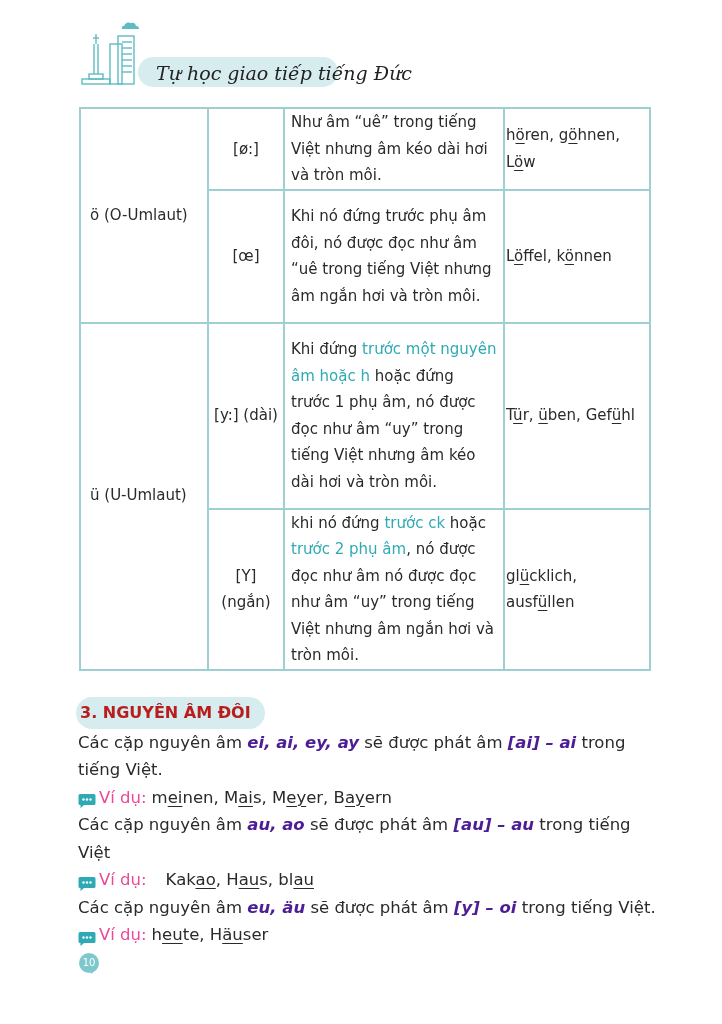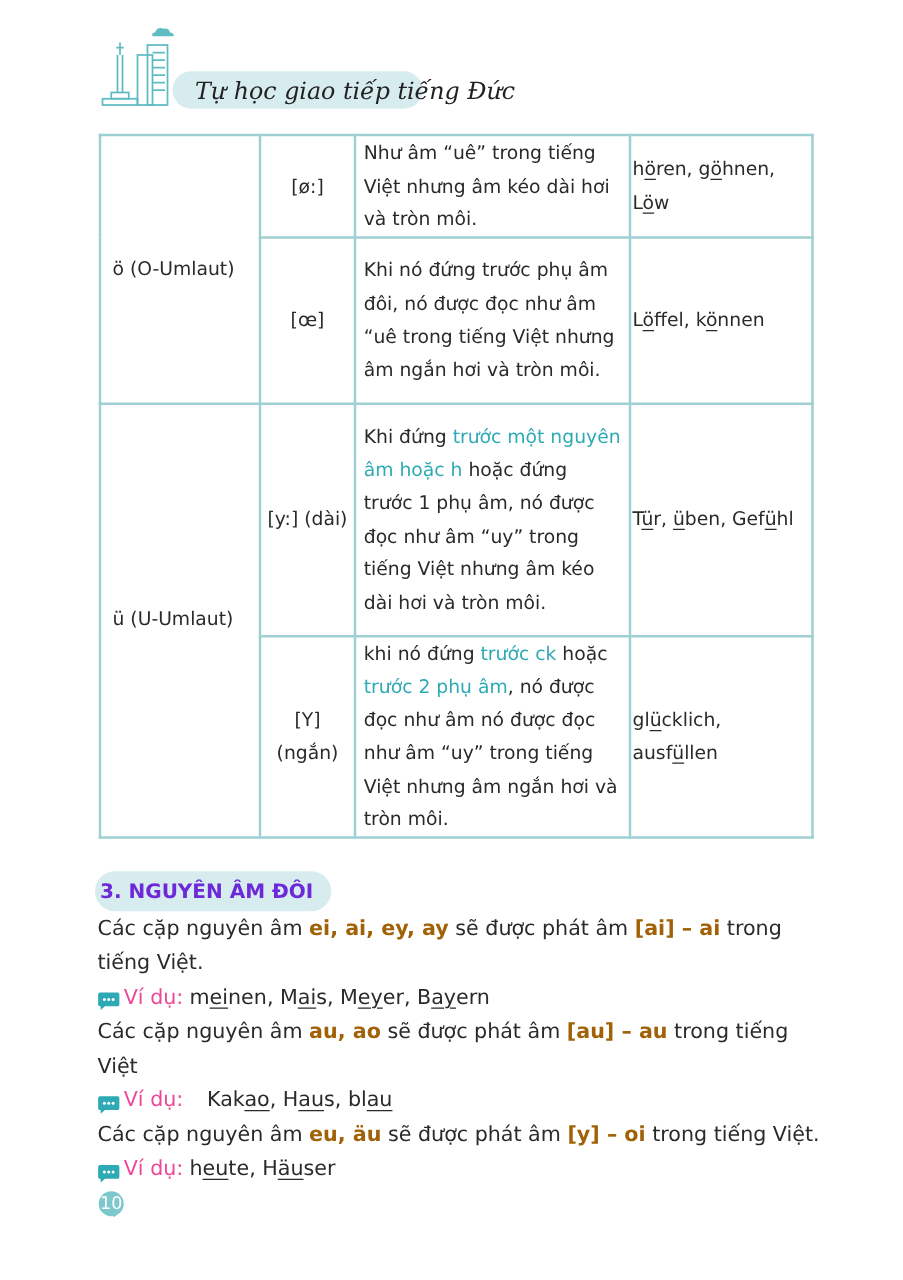--- a/index.html
+++ b/index.html
@@ -27,32 +27,32 @@
     td.ipa { width: 72px; text-align: center; color: #3a3a3a; }
     td.desc { width: 206px; padding: 0 6px; }
     td.ex { text-align: left; }
     td.letter-o { vertical-align: middle; }
     td.letter-u { vertical-align: bottom; padding-bottom: 2px; }
     .hl { color: #2eaab4; }
     .u { text-decoration: underline; text-decoration-thickness: 1px; text-underline-offset: 3px; }
     .section { position: absolute; left: 78px; top: 697px; width: 580px; font-size: 16.5px; line-height: 27.5px; }
     .sec-pill {
       display: inline-block; background: #d7ecee; border-radius: 16px;
-      padding: 2px 14px 2px 4px; font-weight: bold; font-size: 16px; color: #6d28d9;
+      padding: 2px 14px 2px 4px; font-weight: bold; font-size: 16px; color: #b91c1c;
       margin-left: -2px; margin-bottom: 0px;
     }
     .sec-pill span { display: inline-block; }
     .para { margin: 0; }
-    .kw { color: #a16207; font-weight: bold; }
+    .kw { color: #4c1d95; font-weight: bold; font-style: italic; }
     .ex-line { display: flex; align-items: center; }
     .ex-label { color: #ec4899; }
     .chat-icon { width: 18px; height: 16px; margin-right: 3px; display: inline-block; position: relative; top: 1px; }
     .page-num {
       position: absolute; left: 79px; top: 953px; width: 20px; height: 20px; border-radius: 50%;
-      background: #7cc8cd; color: #fff; font-size: 14px; line-height: 20px; text-align: center;
+      background: #7cc8cd; color: #fff; font-size: 10px; line-height: 20px; text-align: center;
     }
     .page-num:after {
       content: ""; position: absolute; left: 12px; top: 16px; border-left: 6px solid #7cc8cd;
       border-bottom: 5px solid transparent;
     }
   </style>
 </head>
 <body>
 
 <div class="header">

